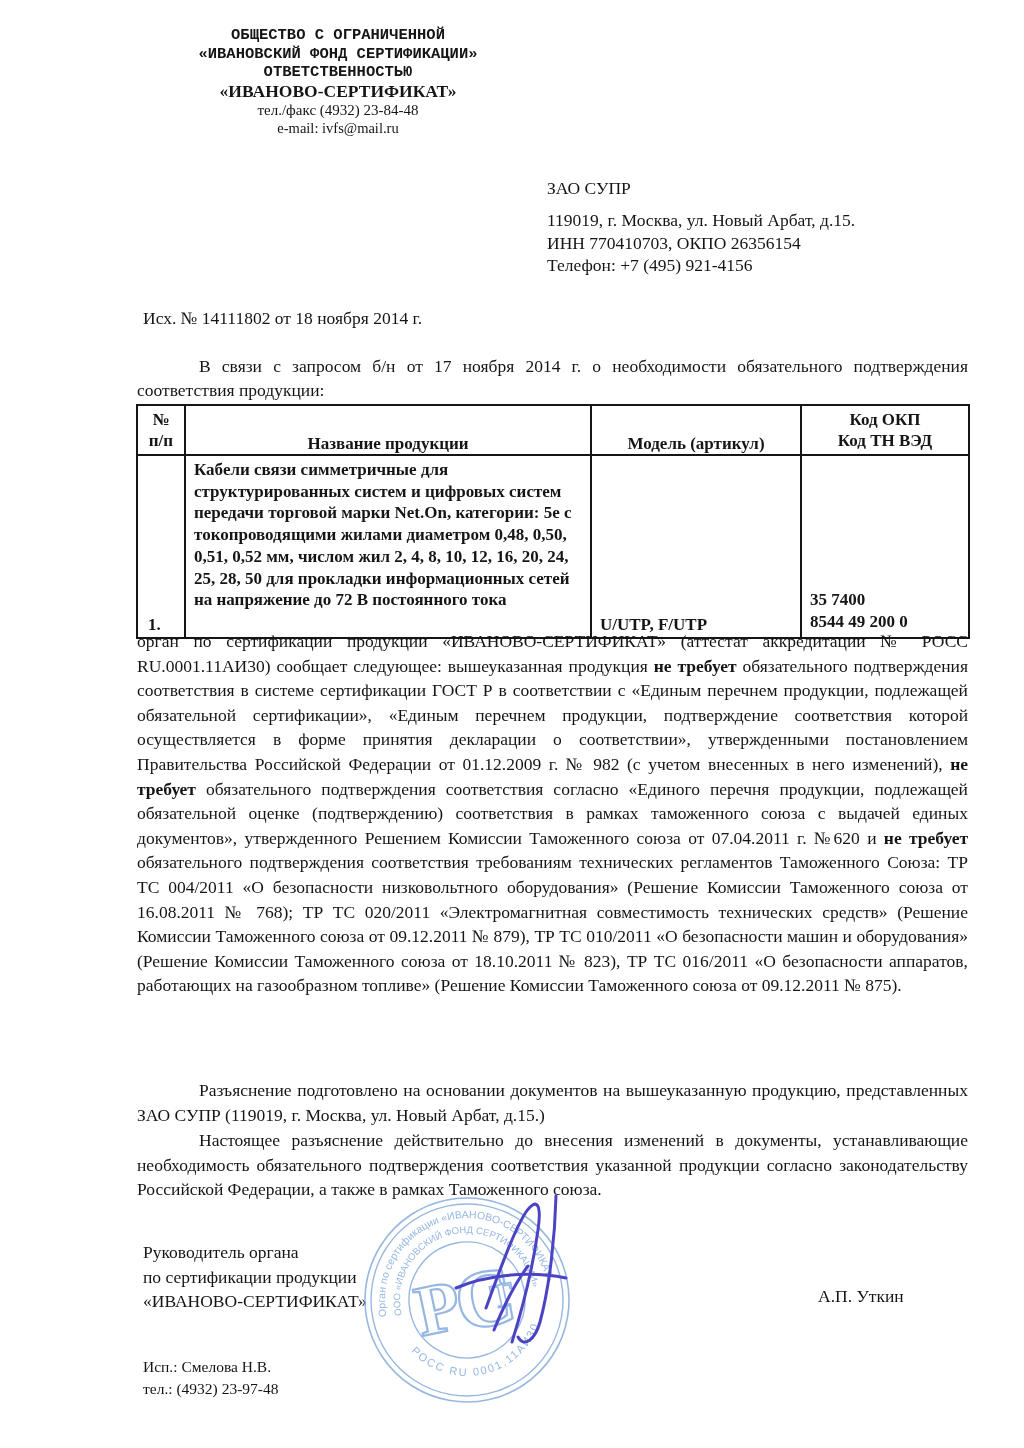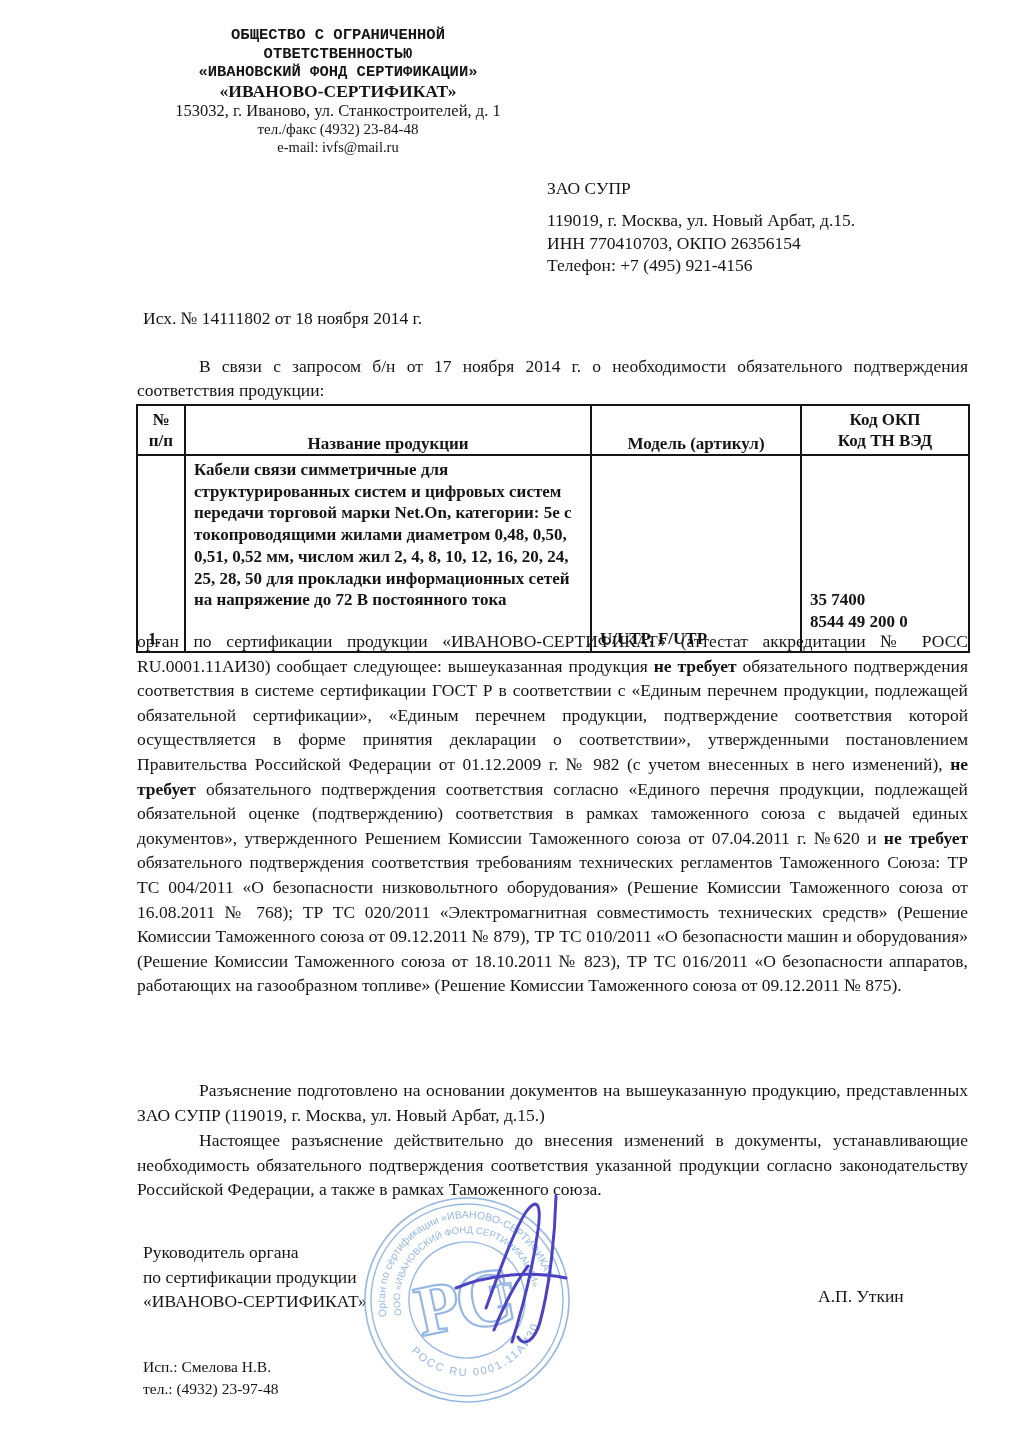--- a/index.html
+++ b/index.html
@@ -36,39 +36,38 @@
   .c-num{width:48px;}
   .c-name{width:406px;}
   .c-model{width:210px;}
   .c-code{width:168px;}
   .hdr td{height:46px;text-align:center;vertical-align:middle;line-height:21px;}
   .hdr .hbot{vertical-align:bottom;padding-bottom:0;}
   .rowd td{height:176px;vertical-align:bottom;}
   .rowd .cell-num{padding-left:10px;padding-bottom:2px;}
   .rowd .cell-name{vertical-align:top;line-height:21.7px;padding:3px 10px 2px 8px;text-align:left;}
   .rowd .cell-model{padding-left:8px;padding-bottom:2px;}
-  .rowd .cell-code{line-height:22px;padding-left:8px;padding-bottom:18px;}
+  .rowd .cell-code{line-height:22px;padding-left:8px;padding-bottom:4px;}
   
   .sigtitle{left:143px;top:1240px;font-size:17.5px;line-height:24.5px;}
   .signame{left:818px;top:1286px;font-size:17.5px;}
   
   .footer{left:143px;top:1356px;font-size:15.5px;line-height:21.5px;}
   
   .stamp{left:360px;top:1193px;opacity:0.88;}
   .signature{left:448px;top:1190px;}
 </style>
 </head>
 <body>
 
 <div class="abs letterhead">
   <div class="lh-b">ОБЩЕСТВО С ОГРАНИЧЕННОЙ</div>
+  <div class="lh-b">«ИВАНОВСКИЙ ФОНД СЕРТИФИКАЦИИ»</div>
   <div class="lh-b">ОТВЕТСТВЕННОСТЬЮ</div>
-  <div class="lh-b">«ИВАНОВСКИЙ ФОНД СЕРТИФИКАЦИИ»</div>
   <div class="lh-b2">«ИВАНОВО-СЕРТИФИКАТ»</div>
-  <div class="lh-r1">153032, г. Иваново, ул. Станкостроителей, д. 1</div>
   <div class="lh-r2">тел./факс (4932) 23-84-48</div>
   <div class="lh-r3">e-mail: ivfs@mail.ru</div>
 </div>
 
 <div class="abs recipient">
   <div class="rname">ЗАО СУПР</div>
   <div class="rline">119019, г. Москва, ул. Новый Арбат, д.15.</div>
   <div class="rline">ИНН 770410703, ОКПО 26356154</div>
   <div class="rline">Телефон: +7 (495) 921-4156</div>
 </div>

